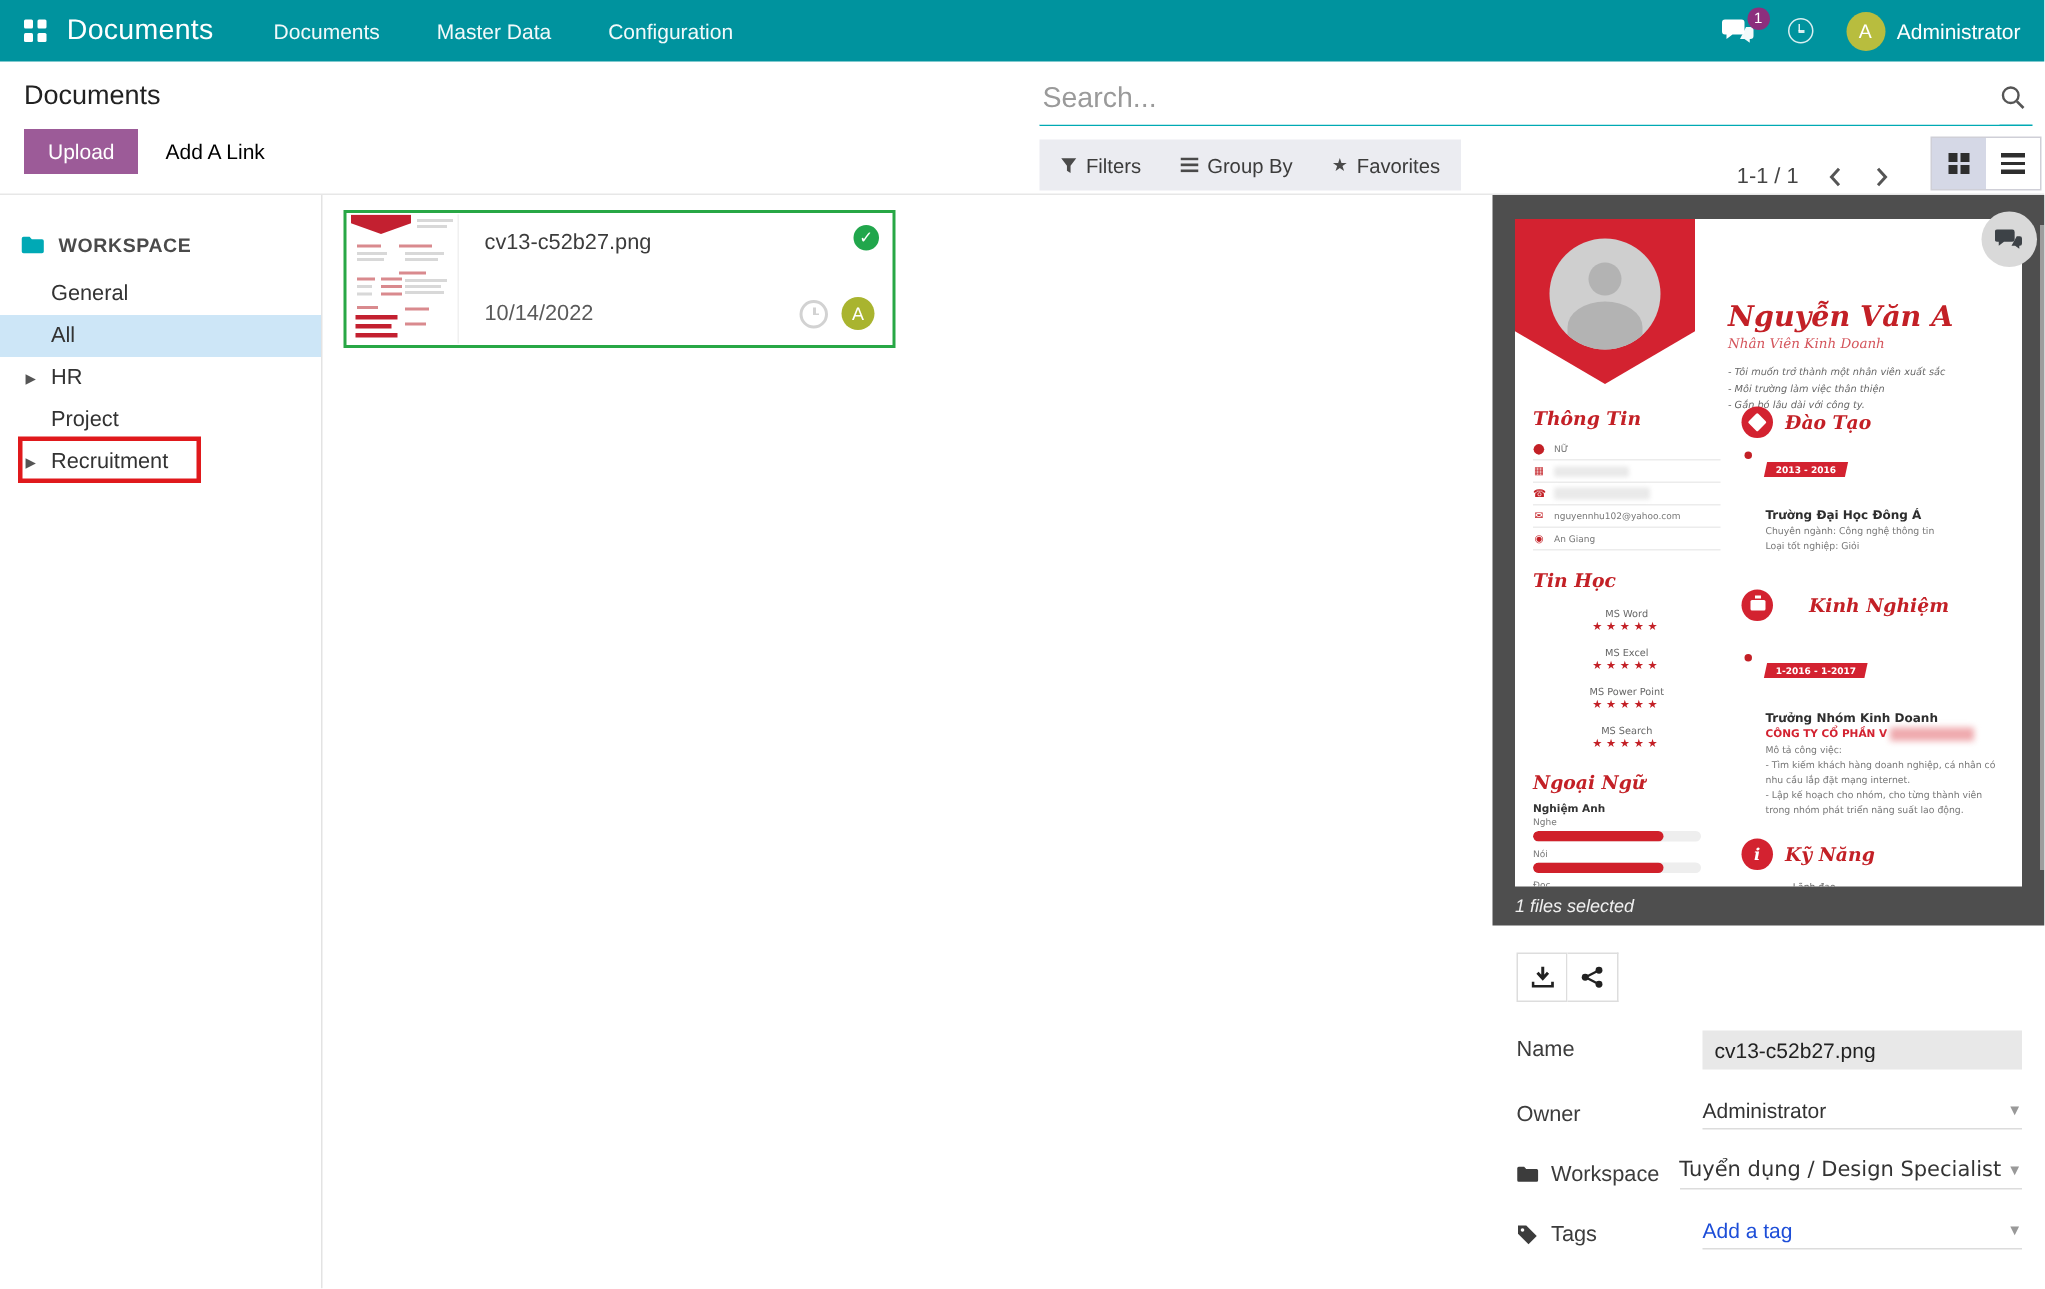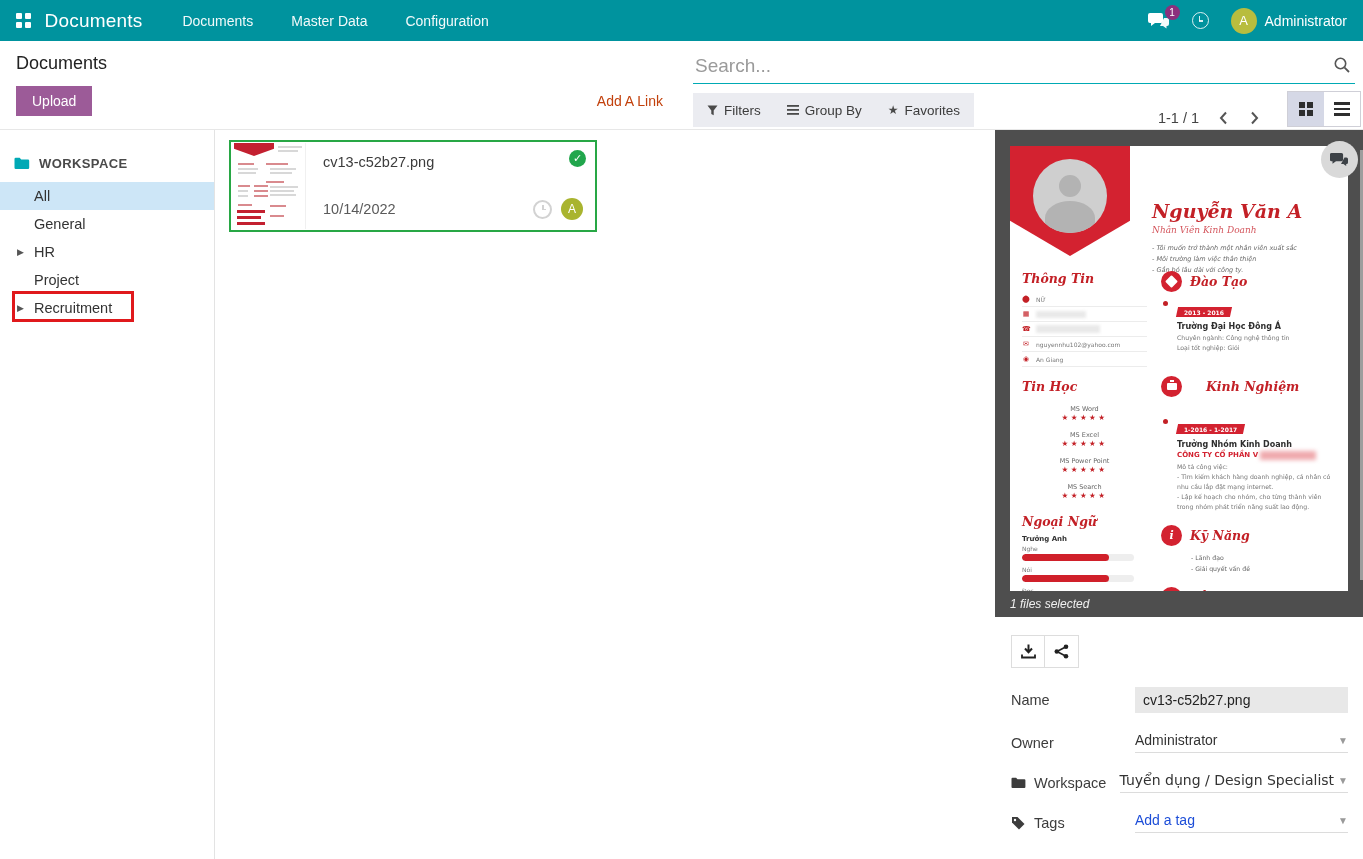--- a/index.html
+++ b/index.html
@@ -22,23 +22,23 @@
   .clock-icon:before { content:""; position:absolute; left:6px; top:3px; width:1.6px; height:5px; background:rgba(255,255,255,.85); }
   .clock-icon:after { content:""; position:absolute; left:6px; top:7px; width:4px; height:1.6px; background:rgba(255,255,255,.85); }
   .user { display:flex; align-items:center; gap:8px; font-size:14px; }
   .avatar { width:26px; height:26px; border-radius:50%; background:#b8bd3e; color:#fff; font-size:13px;
     display:flex; align-items:center; justify-content:center; }
 
   
   .control { display:flex; height:89px; border-bottom:1px solid #e7e7e7; }
   .cp-left { flex:1; padding:12px 16px 0 16px; }
   .breadcrumb { font-size:18px; color:#222; margin-bottom:12px; }
-  .btn-row { display:flex; align-items:center; gap:4px;justify-content:space-between; }
+  .btn-row { display:flex; align-items:center; gap:4px; }
   .btn-upload { background:#9c5b98; color:#fff; border:none; font-size:14px; padding:7px 16px; cursor:pointer; }
-  .btn-addlink { background:none; border:none; color:#c2410c; font-size:14px; padding:7px 14px; cursor:pointer; }
+  .btn-addlink { background:none; border:none; color:#000000; font-size:14px; padding:7px 14px; cursor:pointer; }
   .cp-right { width:670px; padding-top:10px; }
   .search-row { display:flex; align-items:center; border-bottom:1px solid #00aab4; margin-right:8px; }
   .search-input { flex:1; border:none; outline:none; font-size:19px; color:#333; padding:4px 2px 6px 2px; }
   .search-input::placeholder { color:#9a9a9a; }
   .mag { width:18px; height:18px; margin:0 4px 4px 0; }
   .filter-row { display:flex; align-items:flex-end; margin-top:7px; }
   .filter-group { display:flex; align-items:center; background:#ebecf1; height:34px; padding:0 14px; gap:26px; }
   .fbtn { display:flex; align-items:center; gap:6px; font-size:13.5px; color:#3c3c3c; background:none; border:none; cursor:pointer; }
   .pager { margin-left:auto; display:flex; align-items:center; gap:18px; font-size:14.5px; color:#444; }
   .chev { background:none; border:none; cursor:pointer; padding:2px; display:flex; }
@@ -125,21 +125,21 @@
     display:flex; align-items:center; justify-content:center; }
   .hexi .cap { width:9px; height:9px; background:#fff; transform:rotate(45deg); border-radius:1px; }
   .hexi .case { width:10px; height:7px; background:#fff; border-radius:1px; position:relative; }
   .hexi .case:before { content:""; position:absolute; left:3px; top:-2.5px; width:4px; height:2px; background:#fff; }
   .hexi .inf { color:#fff; font-family:"DejaVu Serif",serif; font-style:italic; font-weight:bold; font-size:11px; }
   .tl { position:relative; padding-left:16px; margin-bottom:10px; }
   .tl .dot { position:absolute; left:2px; top:2px; width:5px; height:5px; border-radius:50%; background:#c32026; }
   .period { display:inline-block; background:#d32230; color:#fff; font-size:6px; font-weight:bold;
     padding:1.5px 7px; transform:skewX(-12deg); }
   .period span { display:inline-block; transform:skewX(12deg); }
-  .cv-bold { font-size:8px; font-weight:bold; color:#2e2e2e; margin-top:4px; }
+  .cv-bold { font-size:8px; font-weight:bold; color:#2e2e2e; margin-top:21px; }
   .cv-sub { font-size:6.2px; color:#777; line-height:1.6; margin-top:2px; }
   .cv-red-co { font-size:7px; font-weight:bold; color:#d32230; margin-top:2px; display:flex; align-items:center; gap:2px; }
   .co-blur { width:56px; height:9px; background:#efa9ad; filter:blur(2px); display:inline-block; }
   .cv-list { font-size:6.2px; color:#666; line-height:1.7; }
 
   
   .details { background:#fff; flex:1; padding:18px 15px 0 16px; }
   .act-btns { display:flex; }
   .abtn { width:34px; height:33px; background:#fff; border:1px solid #ddd; display:flex; align-items:center; justify-content:center; cursor:pointer; }
   .abtn + .abtn { border-left:none; }
@@ -259,25 +259,25 @@
 <div class="main">
 
   <div class="sidebar">
     <div class="ws-header">
       <svg width="16" height="13" viewBox="0 0 16 13">
         <path d="M0.5 2 a1.2 1.2 0 0 1 1.2-1.2 h4 l1.5 1.7 h6.8 a1.2 1.2 0 0 1 1.2 1.2 v7 a1.2 1.2 0 0 1 -1.2 1.2 h-12.3 a1.2 1.2 0 0 1 -1.2-1.2 z" fill="#00a9b5"></path>
       </svg>
       <span>WORKSPACE</span>
     </div>
     <div class="ws-list">
+      <div class="ws-item">
+        <span>General</span>
+      </div>
       <div class="ws-item selected">
         <span>All</span>
-      </div>
-      <div class="ws-item">
-        <span>General</span>
       </div>
       <div class="ws-item">
         <span class="ws-caret">▶</span>
         <span>HR</span>
       </div>
       <div class="ws-item">
         <span>Project</span>
       </div>
       <div class="ws-item">
         <span class="ws-caret">▶</span>
@@ -393,21 +393,21 @@
               <div class="skill-row">
                   <span class="skill-name">MS Power Point</span>
                   <span class="stars">★★★★★</span>
                 </div>
               <div class="skill-row">
                   <span class="skill-name">MS Search</span>
                   <span class="stars">★★★★★</span>
                 </div>
 
               <div class="cv-h" style="margin-top:10px;font-style:italic;">Ngoại Ngữ</div>
-              <div class="lang-name">Trưởng Anh</div>
+              <div class="lang-name">Nghiệm Anh</div>
               <div class="lang-row">
                   <div class="lang-lbl">Nghe</div>
                 <div class="bar-track">
                     <div class="bar-fill" style="width: 78%;"></div>
                   </div>
                 </div>
               <div class="lang-row">
                   <div class="lang-lbl">Nói</div>
                 <div class="bar-track">
                     <div class="bar-fill" style="width: 78%;"></div>

